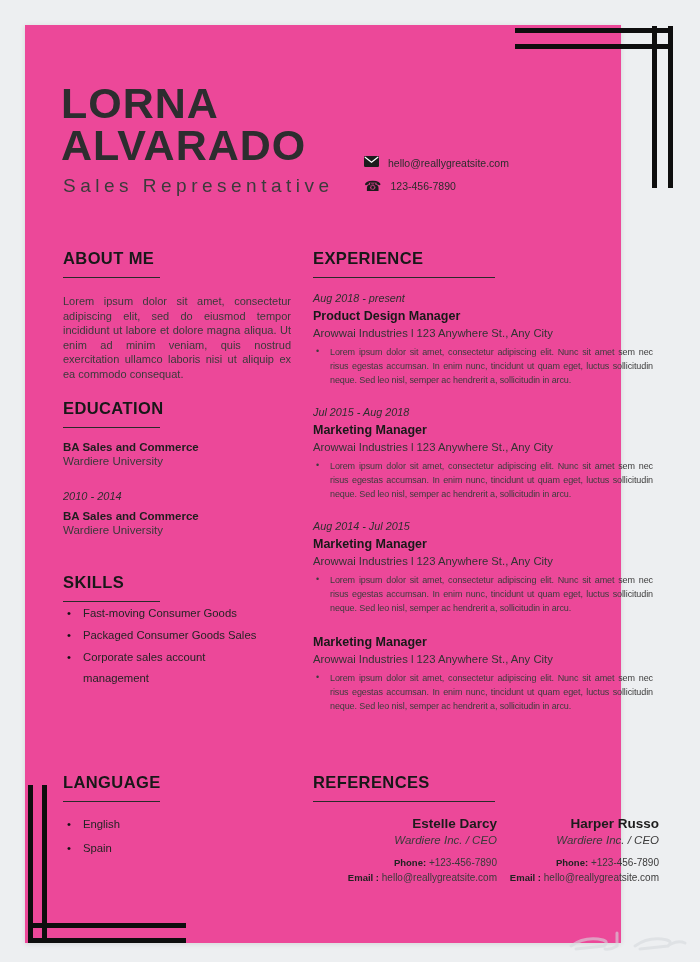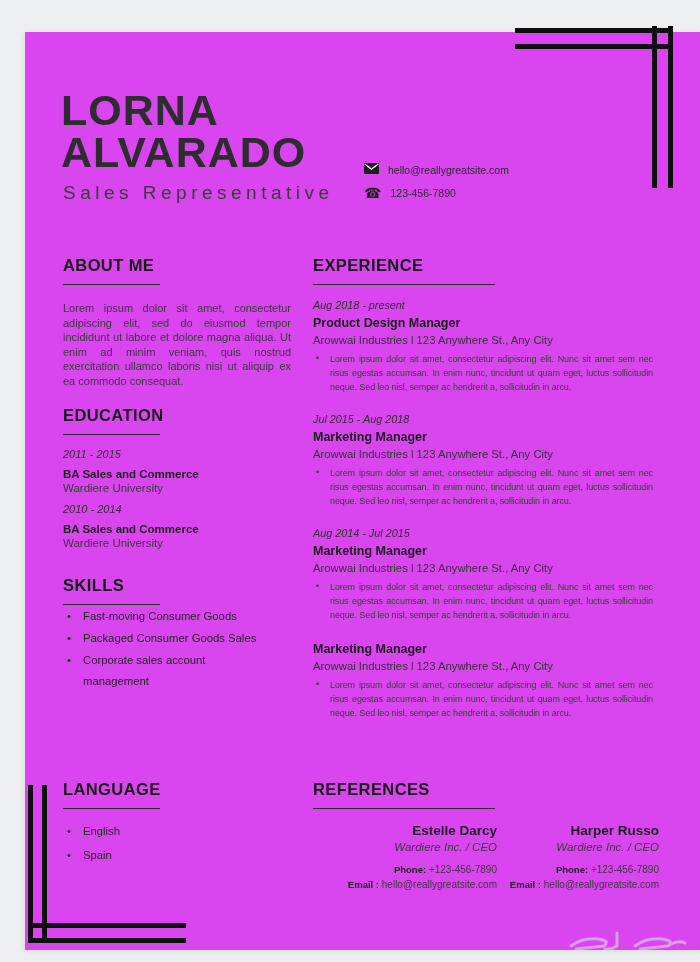--- a/index.html
+++ b/index.html
@@ -5,23 +5,23 @@
   * { margin:0; padding:0; box-sizing:border-box; }
   html,body { width:700px; height:962px; }
   body {
     background:#edeff1;
     font-family:"Liberation Sans", sans-serif;
     position:relative;
     overflow:hidden;
     color:#3a3a3a;
   }
   .page {
-    position:absolute; left:25px; top:32px;
-    width:676px; height:918px;
-    background:#d946ef;
+    position:absolute; left:25px; top:25px;
+    width:596px; height:918px;
+    background:#ec4899;
     box-shadow:0 1px 5px rgba(30,35,40,.12);
   }
   
   .deco { position:absolute; background:#0e0e0e; z-index:5; }
   .tr-h1 { left:515px; top:28px;  width:158px; height:5px; }
   .tr-h2 { left:515px; top:44px;  width:158px; height:5px; }
   .tr-v1 { left:652px; top:26px;  width:5px;  height:162px; }
   .tr-v2 { left:668px; top:26px;  width:5px;  height:162px; }
   .bl-v1 { left:28px;  top:785px; width:5px;  height:158px; }
   .bl-v2 { left:42px;  top:785px; width:5px;  height:158px; }
@@ -54,26 +54,26 @@
   .sec-language   { position:absolute; left:38px;  top:747px; width:228px; }
   .sec-references { position:absolute; left:288px; top:747px; width:346px; }
 
   .about-body {
     margin-top:16px; font-size:11px; line-height:14.5px;
     text-align:justify; color:#3a3a3a;
   }
   
   .edu-head { margin-top:17px; }
   .edu { margin-top:13px; }
-  .edu + .edu { margin-top:9px; }
+  .edu + .edu { margin-top:23px; }
   .edu-dates { font-style:italic; font-size:11px; color:#2e2e2e; }
   .edu-degree { margin-top:8px; font-weight:bold; font-size:11.5px; color:#1e1e1e; }
   .edu-school { margin-top:2px; font-size:11.5px; color:#3a3a3a; }
   
-  .skills-head { margin-top:26px; }
+  .skills-head { margin-top:36px; }
   .bullet-list { max-width:196px; }
   .bullet-item {
     position:relative; padding-left:20px;
     font-size:11.3px; line-height:21px; color:#242424; margin-top:1px;
   }
   .bullet-item::before { content:"•"; position:absolute; left:4px; top:0; color:#111; }
   .lang-list { margin-top:12px; }
   .lang-list .bullet-item { margin-top:3px; }
   
   .xp-job { margin-top:14px; }
@@ -130,21 +130,20 @@
     <div>
       <div class="sec-heading">ABOUT ME</div>
       <div class="sec-rule rule-narrow"></div>
       <p class="about-body">Lorem ipsum dolor sit amet, consectetur adipiscing elit, sed do eiusmod tempor incididunt ut labore et dolore magna aliqua. Ut enim ad minim veniam, quis nostrud exercitation ullamco laboris nisi ut aliquip ex ea commodo consequat.</p>
     </div>
 
     <div>
       <div class="sec-heading edu-head">EDUCATION</div>
       <div class="sec-rule rule-narrow"></div>
       <div class="edu">
-        <div class="edu-dates">2011 - 2015</div>
         <div class="edu-degree">BA Sales and Commerce</div>
         <div class="edu-school">Wardiere University</div>
       </div>
       <div class="edu">
         <div class="edu-dates">2010 - 2014</div>
         <div class="edu-degree">BA Sales and Commerce</div>
         <div class="edu-school">Wardiere University</div>
       </div>
     </div>
 

